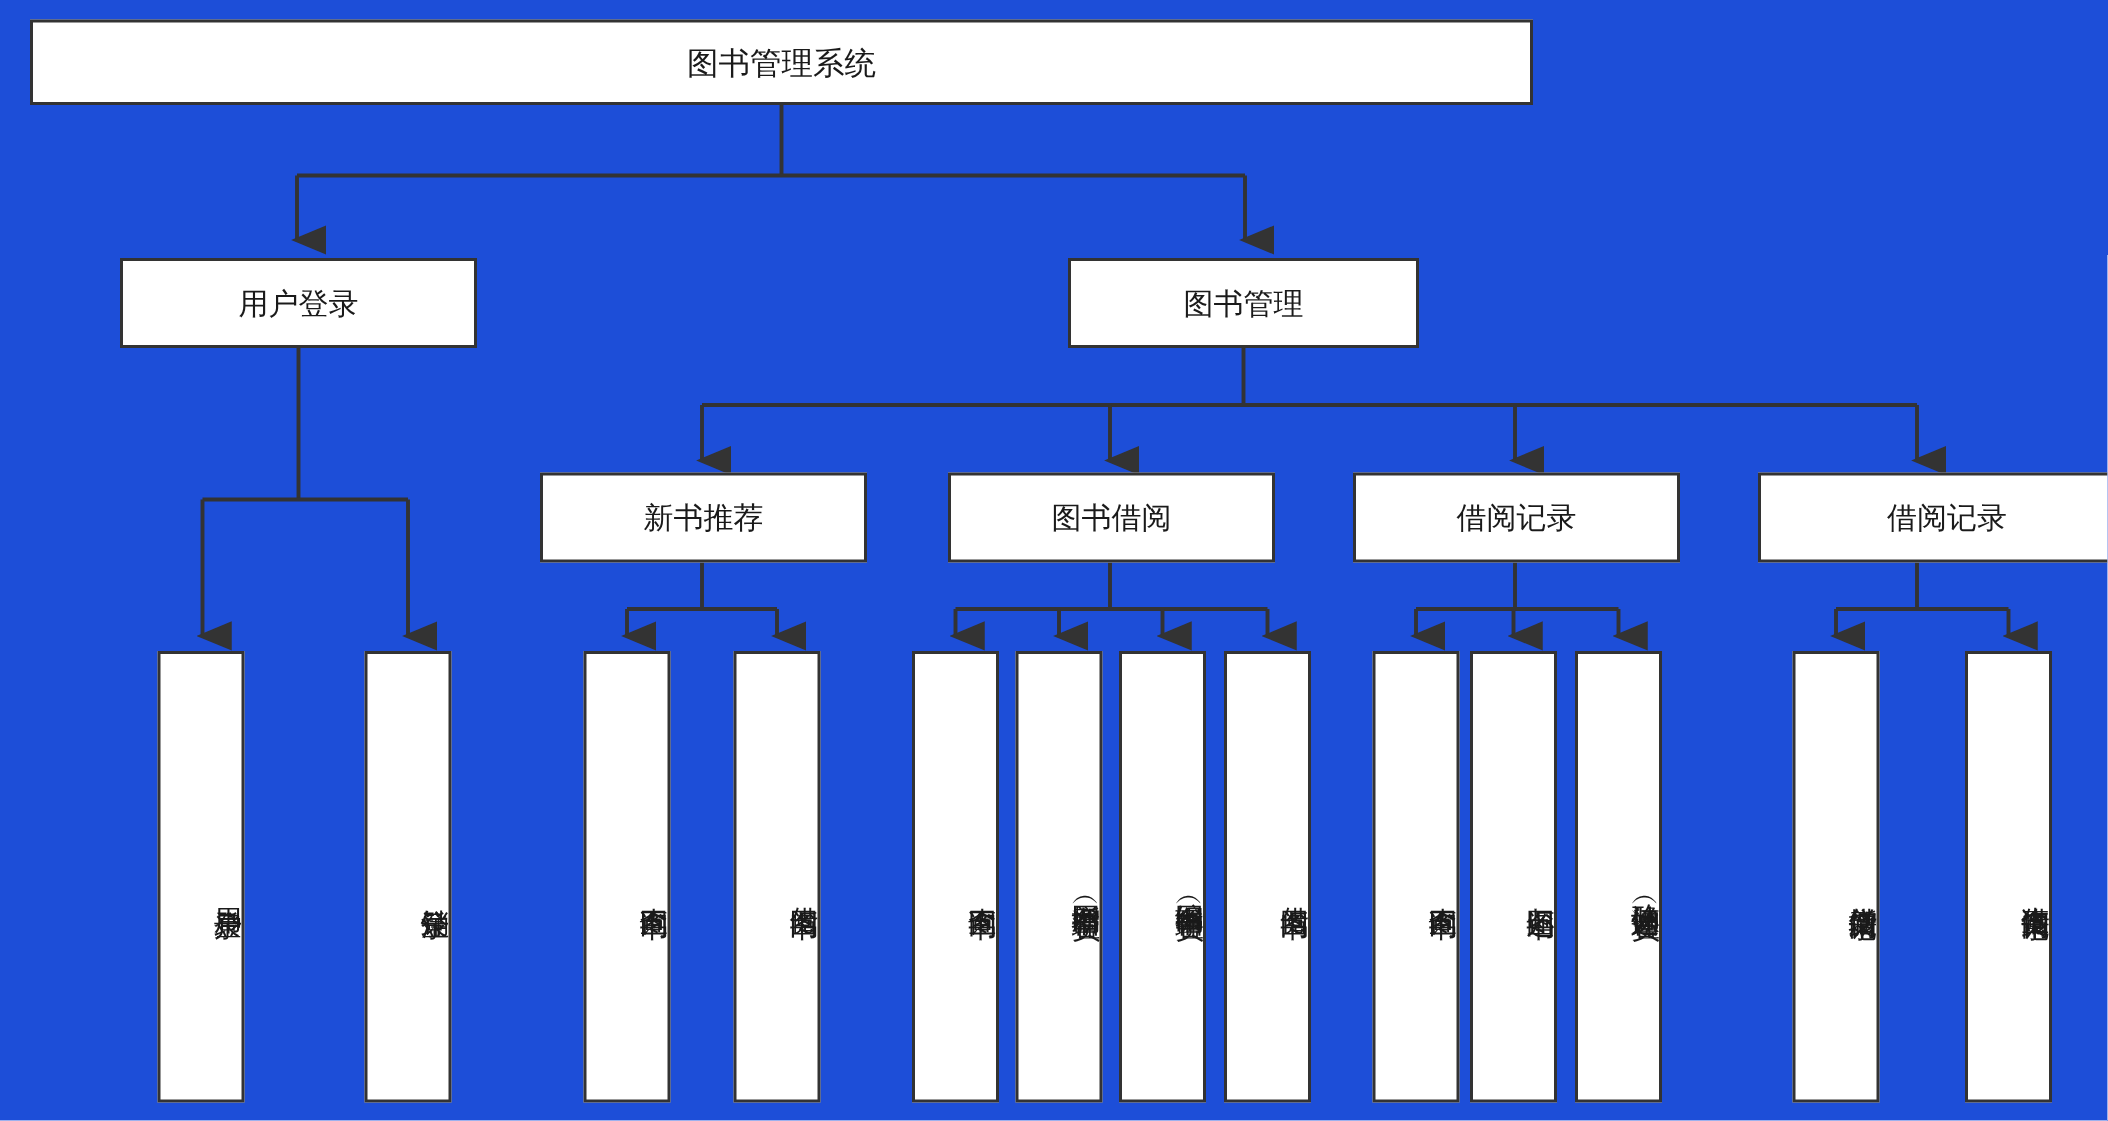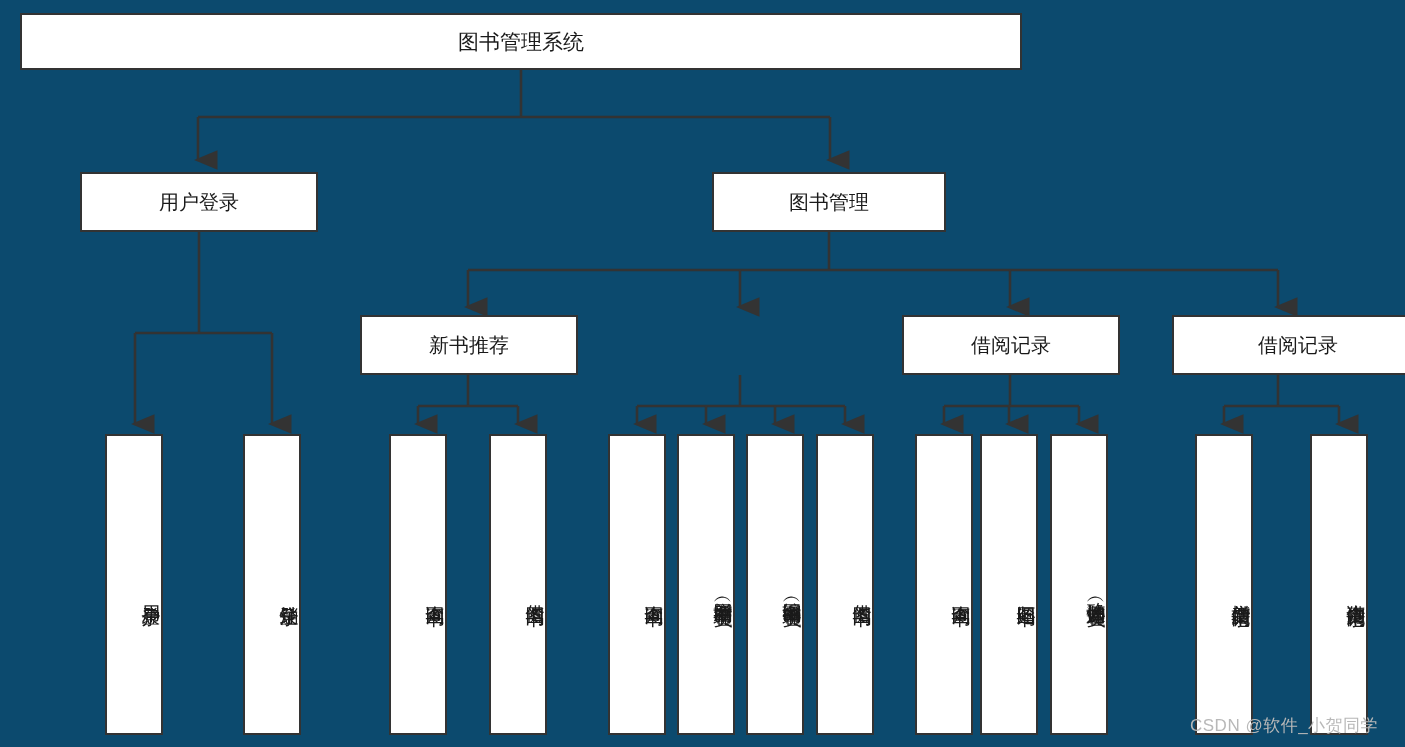--- a/index.html
+++ b/index.html
@@ -8,21 +8,21 @@
     padding: 0;
     background: #ffffff;
   }
   body {
     font-family: "Liberation Sans", "DejaVu Sans", sans-serif;
   }
   #canvas {
     position: relative;
     width: 1405px;
     height: 747px;
-    background: #0c4a6e;
+    background: #1d4ed8;
     overflow: hidden;
   }
   #wires {
     position: absolute;
     left: 0;
     top: 0;
     width: 1405px;
     height: 747px;
     pointer-events: none;
   }
@@ -133,20 +133,23 @@
   <div class="node node-l1" style="left:80px; top:172px; width:238px; height:60px;">
     <span>用户登录</span>
   </div>
   <div class="node node-l1" style="left:712px; top:172px; width:234px; height:60px;">
     <span>图书管理</span>
   </div>
 
   <div class="node node-l2" style="left:360px; top:315px; width:218px; height:60px;">
     <span>新书推荐</span>
   </div>
+  <div class="node node-l2" style="left:632px; top:315px; width:218px; height:60px;">
+    <span>图书借阅</span>
+  </div>
   <div class="node node-l2" style="left:902px; top:315px; width:218px; height:60px;">
     <span>借阅记录</span>
   </div>
   <div class="node node-l2" style="left:1172px; top:315px; width:252px; height:60px;">
     <span>借阅记录</span>
   </div>
 
   <div class="node node-leaf" style="left:105px; top:434px; width:58px; height:301px;">
     <span class="leaf-label">用户登录</span>
   </div>
@@ -184,15 +187,14 @@
     <span class="leaf-label">确认归还（管理员）</span>
   </div>
 
   <div class="node node-leaf" style="left:1195px; top:434px; width:58px; height:301px;">
     <span class="leaf-label">新增借阅记录</span>
   </div>
   <div class="node node-leaf" style="left:1310px; top:434px; width:58px; height:301px;">
     <span class="leaf-label">查询借阅记录</span>
   </div>
 
-  <div class="watermark" style="left:1190px; top:714px;">CSDN @软件_小贺同学</div>
 
 </div>
 
 </body></html>

